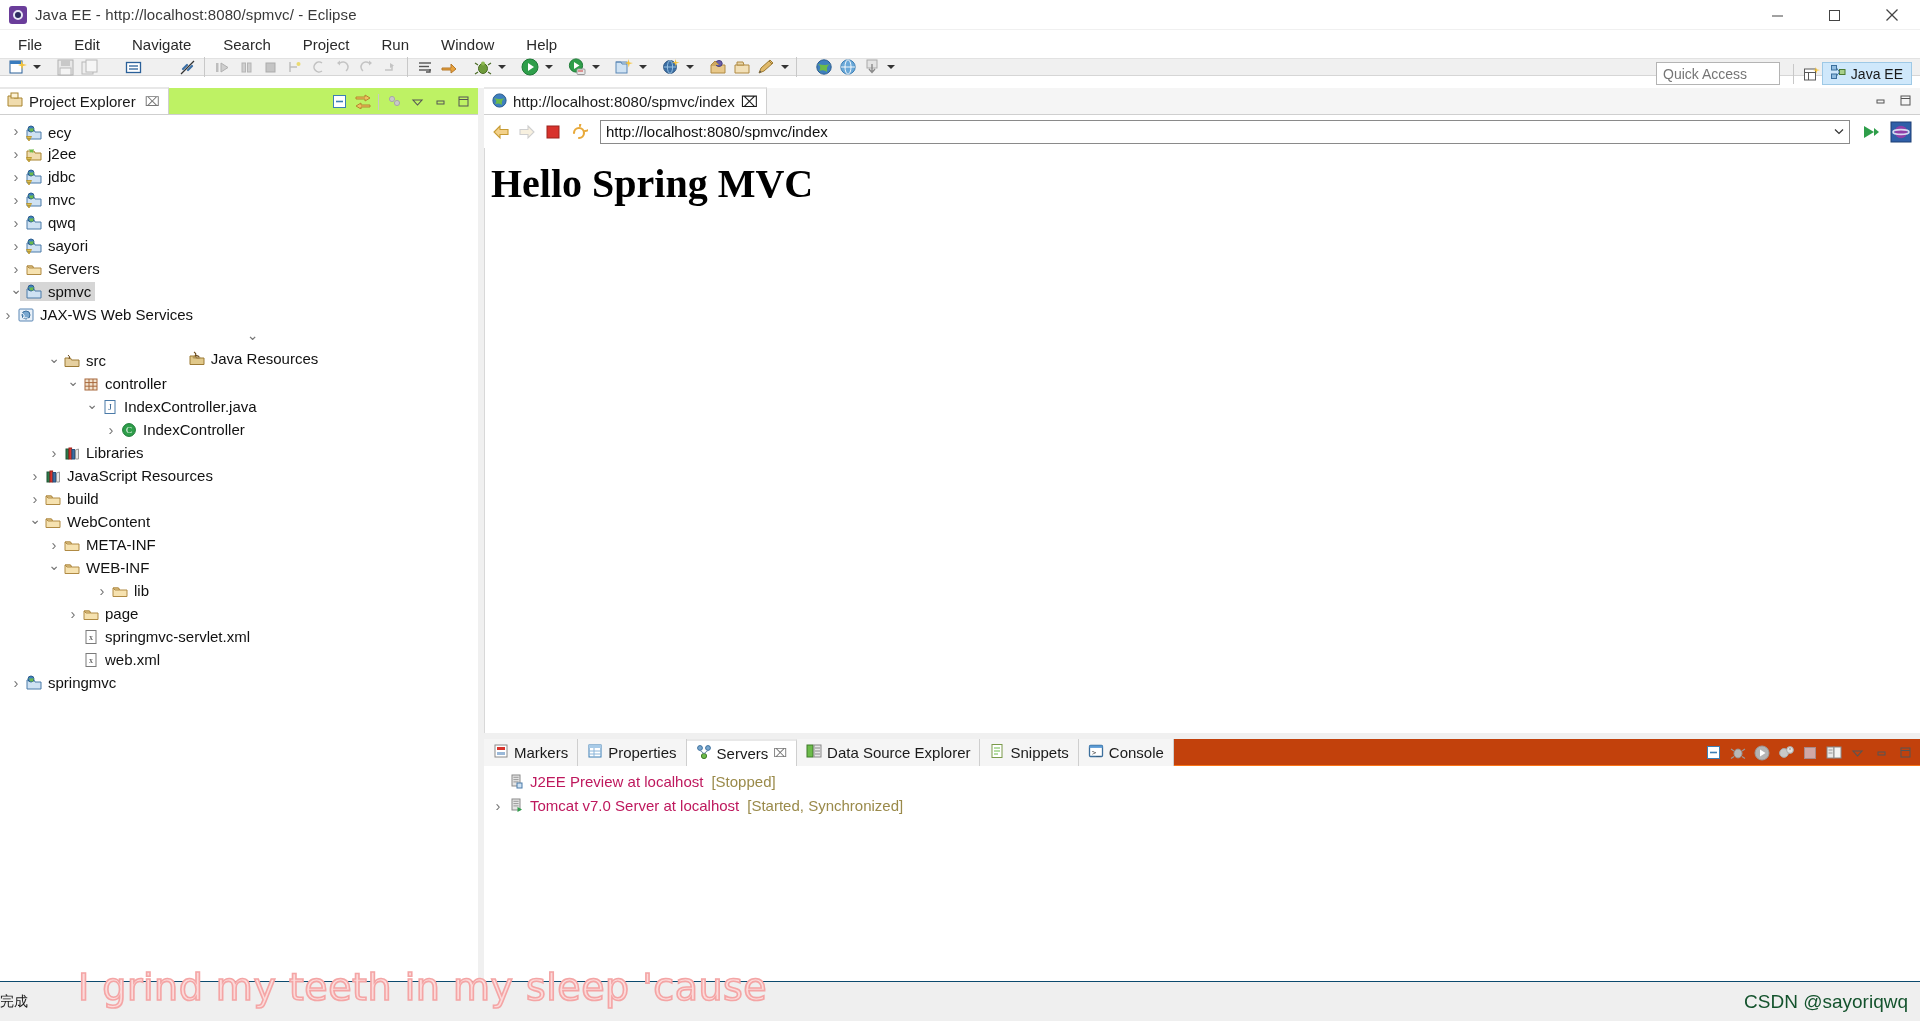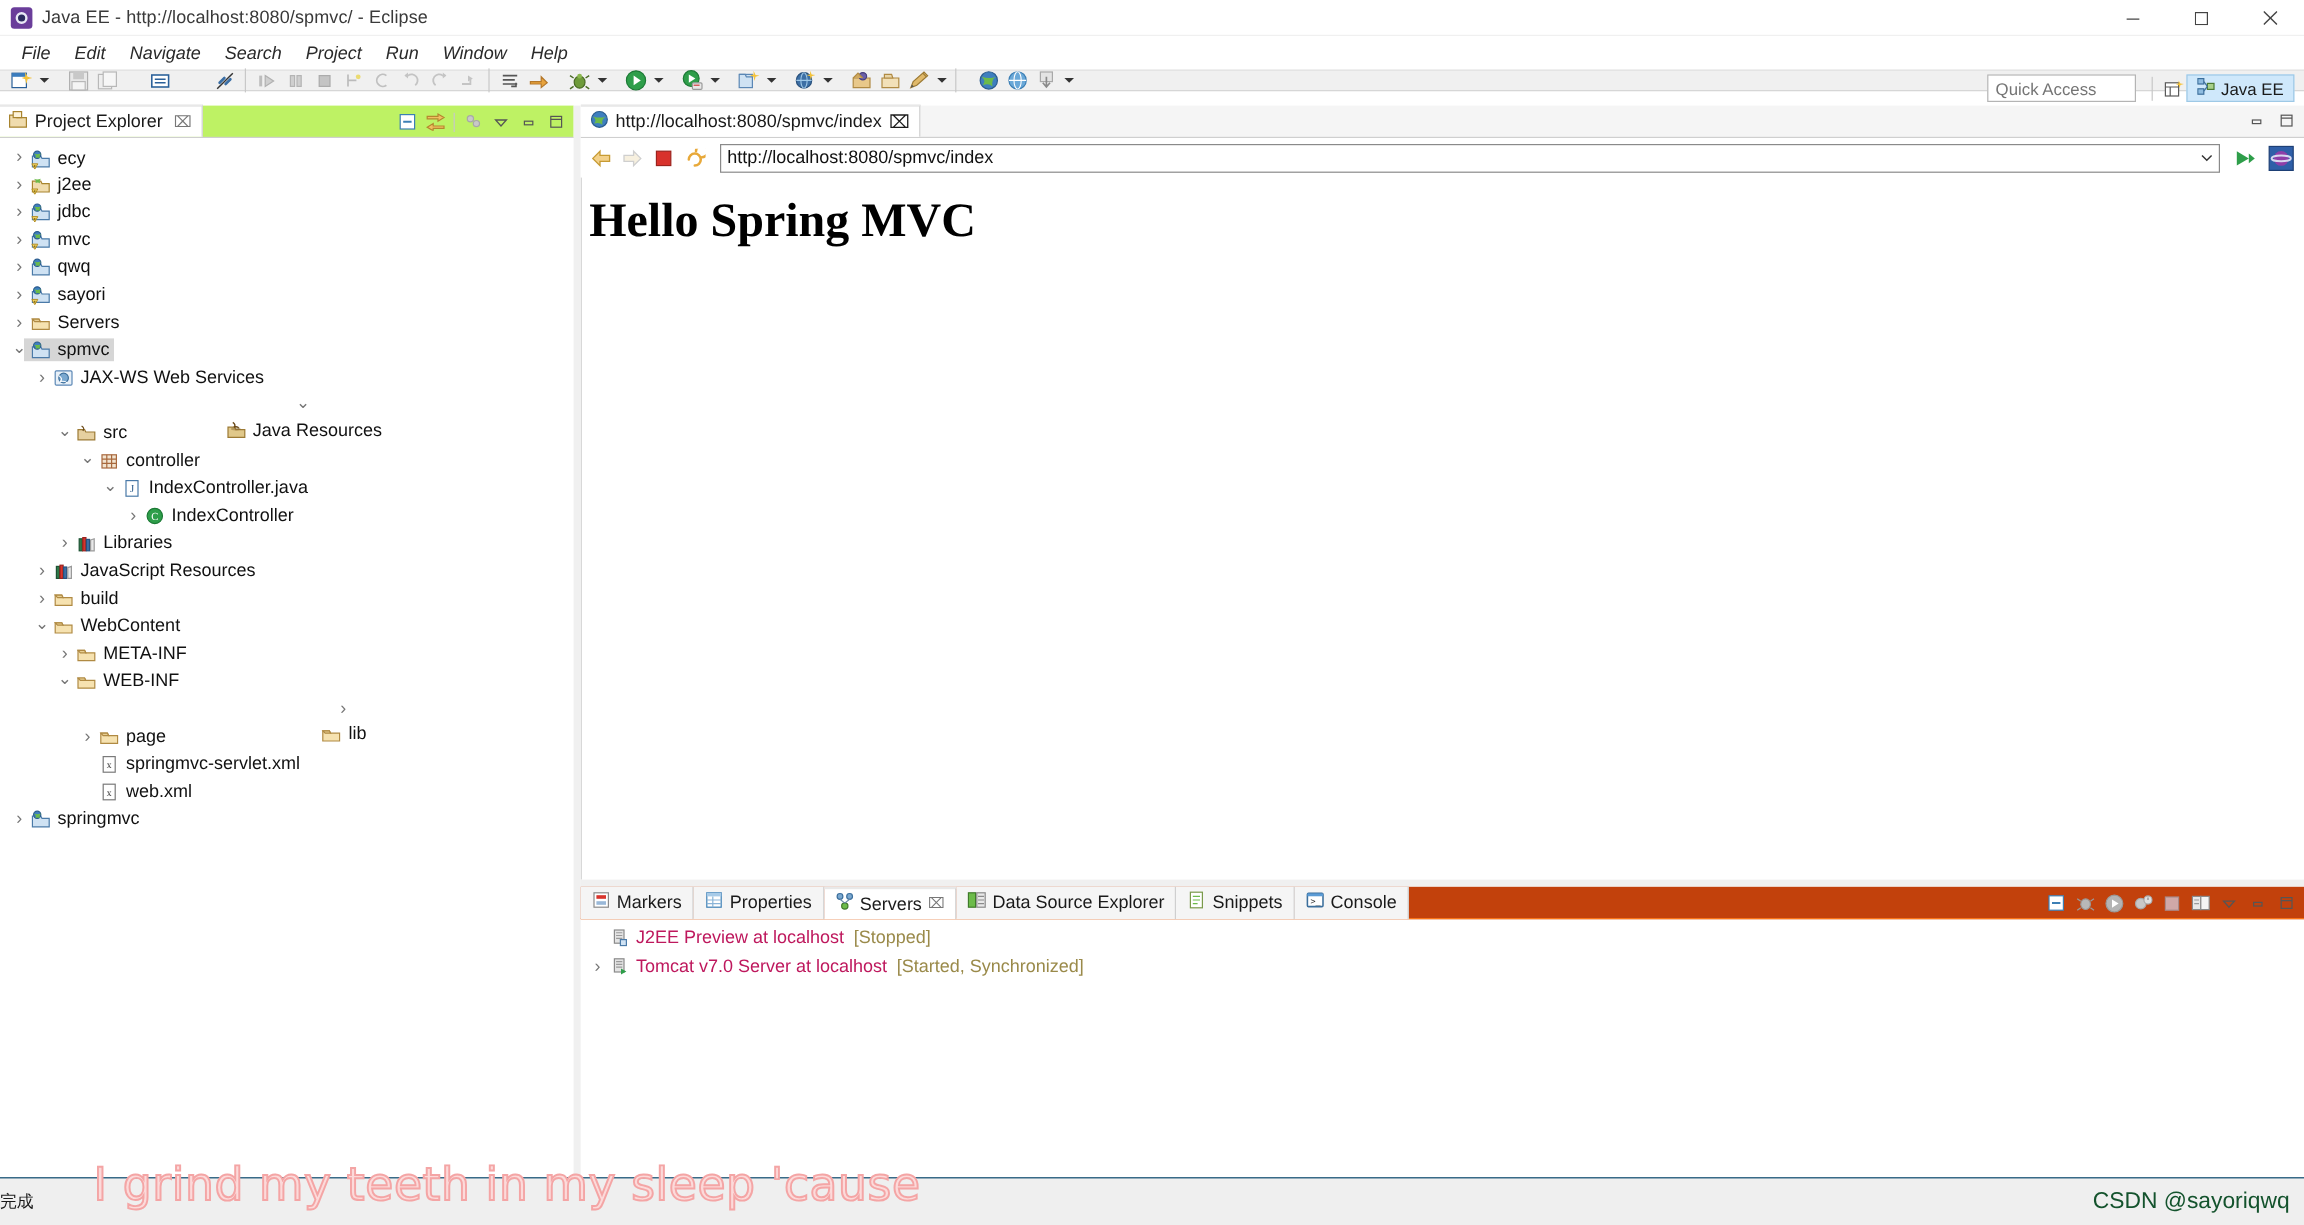--- a/index.html
+++ b/index.html
@@ -34,21 +34,21 @@
   .win-buttons { position: absolute; right: 0; top: 0; display: flex; height: 30px; }
   .win-btn {
     width: 57px; height: 30px; display: flex; align-items: center; justify-content: center;
     color: #444; font-size: 15px; line-height: 1;
   }
   .win-btn svg { display: block; }
 
   
   .menubar {
     height: 28px; display: flex; align-items: center;
-    padding-left: 8px; background: #ffffff; gap: 0; font-style: italic;
+    padding-left: 8px; background: #ffffff; gap: 12px;
   }
   .menu-item {
     font-size: 15px; color: #2a2a2a; padding: 3px 10px; border-radius: 2px;
   }
 
   
   .toolbar {
     height: 18px; background: #f0f0f0;
     border-top: 1px solid #e2e2e2; border-bottom: 1px solid #d6d6d6;
     display: flex; align-items: center; padding: 0 6px; gap: 0px;
@@ -639,21 +639,21 @@
             <span class="tree-icon">
               <svg width="16" height="16" viewBox="0 0 16 16">
                 <path d="M1 5 L8 5 L9 7 L15 7 L15 14 L1 14 Z" fill="#cfe2f3" stroke="#4a7aa8"></path>
                 <circle cx="5" cy="4" r="3" fill="#3e7fbf" stroke="#2b5d8f"></circle>
                 <path d="M2.2 3 Q5 5 3.4 6.6 Q6 5.6 7.4 7 Q6.6 4.4 8 3 Q5 4.2 2.2 3 Z" fill="#6cbb4a"></path>
               </svg>
             </span>
             <span>spmvc</span>
           </span>
         </div>
-        <div class="tree-row" style="padding-left: 27px;">
+        <div class="tree-row" style="">
           <span class="twisty closed"></span>
           <span class="tree-label-box">
             <span class="tree-icon">
               <svg width="16" height="16" viewBox="0 0 16 16">
                 <rect x="1" y="2" width="14" height="12" rx="1" fill="#e8f0f8" stroke="#5b87b5"></rect>
                 <circle cx="8" cy="8" r="4" fill="#7aa8d0" stroke="#3c6f9c"></circle>
                 <path d="M4 6 Q8 9 5 11 Q9 10 11 12" fill="none" stroke="#fff" stroke-width=".9"></path>
               </svg>
             </span>
             <span>JAX-WS Web Services</span>
@@ -792,21 +792,21 @@
           <span class="tree-label-box">
             <span class="tree-icon">
               <svg width="16" height="16" viewBox="0 0 16 16">
                 <path d="M1 5 L6.5 5 L7.5 7 L15 7 L15 13.5 L1 13.5 Z" fill="#f6e2b0" stroke="#b08a43"></path>
                 <path d="M1 5 L6.5 5 L7.5 7 L3 7 Z" fill="#e8cf93" stroke="#b08a43"></path>
               </svg>
             </span>
             <span>WEB-INF</span>
           </span>
         </div>
-        <div class="tree-row" style="padding-left: 94px; flex-direction: column;">
+        <div class="tree-row" style="padding-left: 94px;">
           <span class="twisty closed"></span>
           <span class="tree-label-box">
             <span class="tree-icon">
               <svg width="16" height="16" viewBox="0 0 16 16">
                 <path d="M1 5 L6.5 5 L7.5 7 L15 7 L15 13.5 L1 13.5 Z" fill="#f6e2b0" stroke="#b08a43"></path>
                 <path d="M1 5 L6.5 5 L7.5 7 L3 7 Z" fill="#e8cf93" stroke="#b08a43"></path>
               </svg>
             </span>
             <span>lib</span>
           </span>

